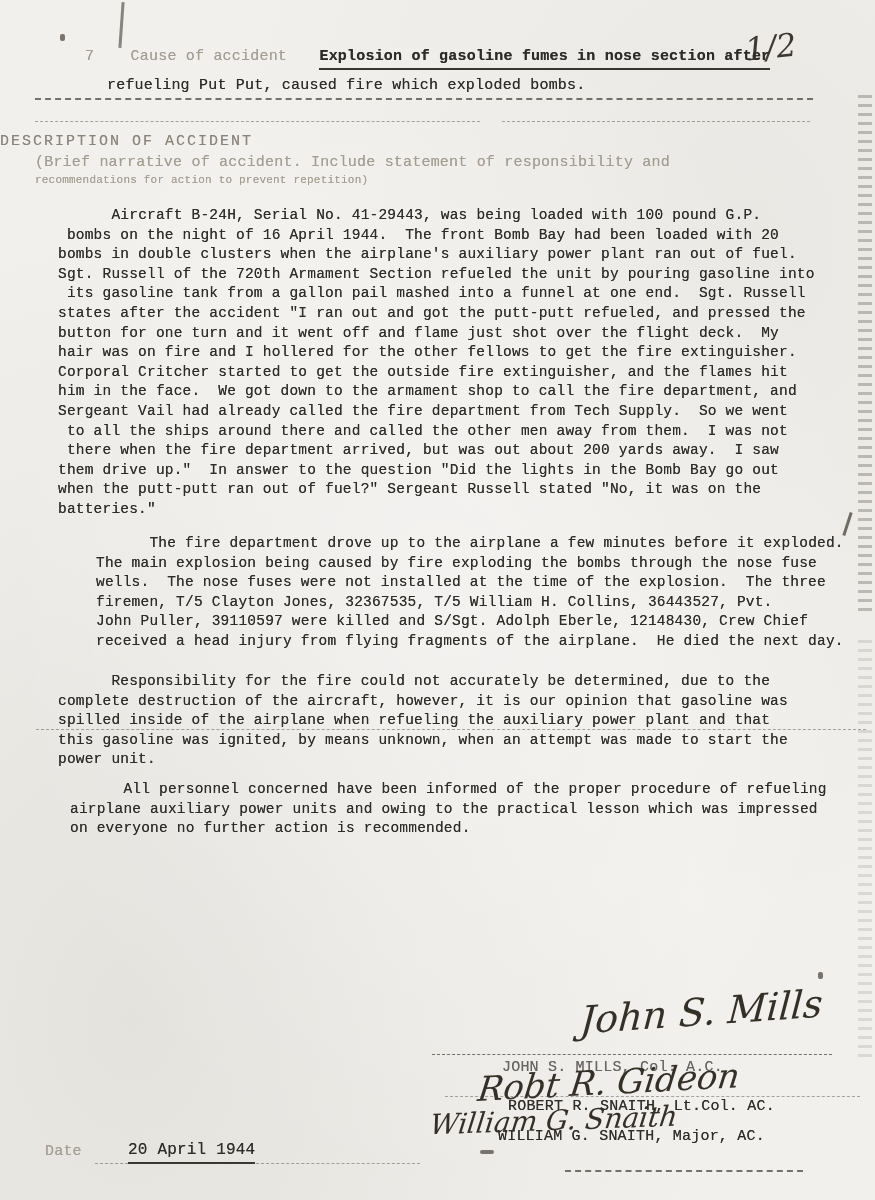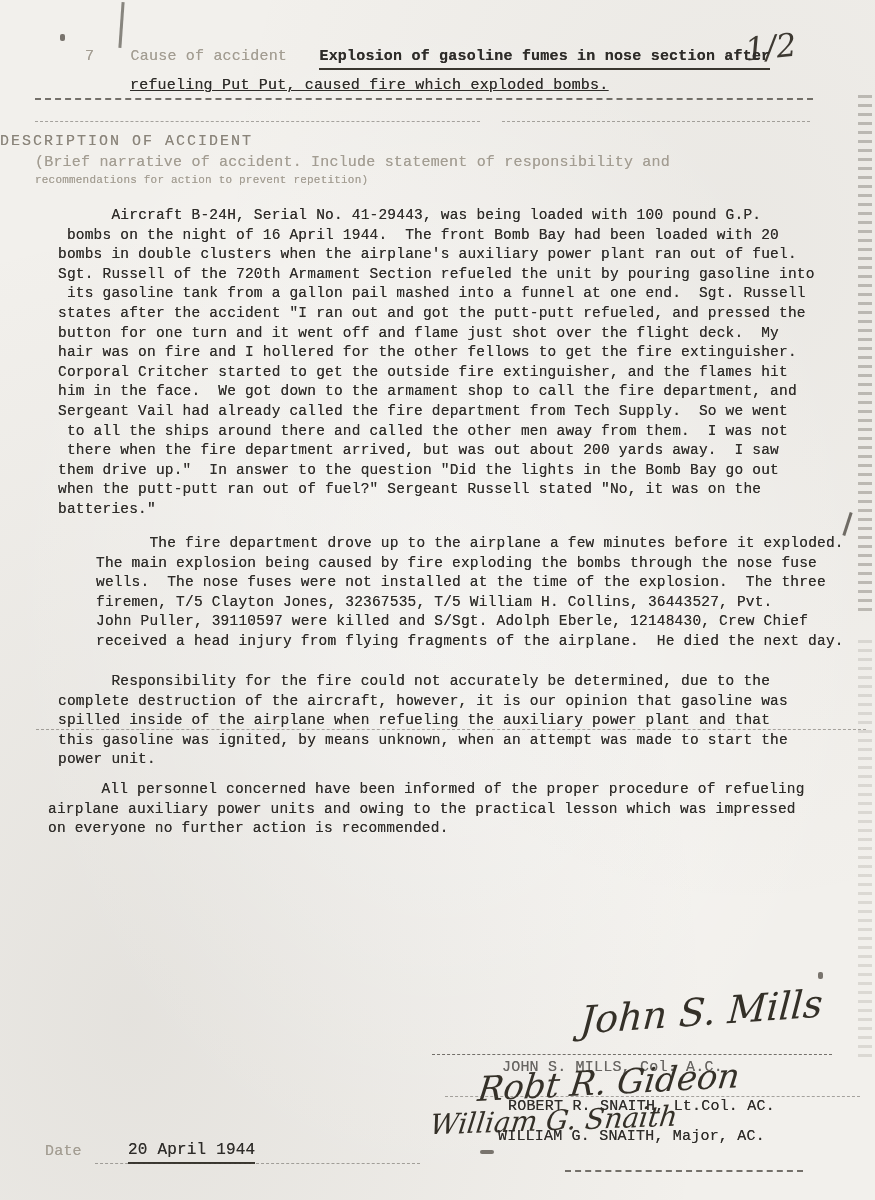--- a/index.html
+++ b/index.html
@@ -41,21 +41,21 @@
 
   <div class="abs script" style="left:745px; top:28px; font-size:32px; transform:rotate(-6deg); color:#3d3932;">1/2</div>
 
   <div class="abs tw cause-row" style="left:85px; top:48px;">
     <span class="faint">7</span>
     <span style="display:inline-block;width:18px;"></span>
     <span class="faint">Cause of accident</span>
     <span style="display:inline-block;width:14px;"></span>
     <span class="underline-dark" style="font-weight:bold;">Explosion of gasoline fumes in nose section after</span>
   </div>
-  <div class="abs tw cause-row" style="left:130px; top:77px;text-decoration:underline;">
+  <div class="abs tw cause-row" style="left:107px; top:77px;">
     <span>refueling Put Put, caused fire which exploded bombs.</span>
   </div>
   <div class="rule" style="left:35px; top:98px; width:778px;"></div>
   <div class="rule thin faintr" style="left:35px; top:121px; width:445px;"></div>
   <div class="rule thin faintr" style="left:502px; top:121px; width:308px;"></div>
 
   <div class="abs tw midfaint" style="left:0; right:40px; top:133px; text-align:left; font-size:15px; letter-spacing:2px;">DESCRIPTION OF ACCIDENT</div>
   <div class="abs tw faint" style="left:35px; top:154px; font-size:15px;">(Brief narrative of accident.  Include statement of responsibility and</div>
   <div class="abs tw faint" style="left:35px; top:174px; font-size:11px;">recommendations for action to prevent repetition)</div>
 
@@ -79,21 +79,21 @@
 The main explosion being caused by fire exploding the bombs through the nose fuse
 wells.  The nose fuses were not installed at the time of the explosion.  The three
 firemen, T/5 Clayton Jones, 32367535, T/5 William H. Collins, 36443527, Pvt.
 John Puller, 39110597 were killed and S/Sgt. Adolph Eberle, 12148430, Crew Chief
 received a head injury from flying fragments of the airplane.  He died the next day.</div>
   <div class="abs tw para" style="left:58px; top:672px;">      Responsibility for the fire could not accurately be determined, due to the
 complete destruction of the aircraft, however, it is our opinion that gasoline was
 spilled inside of the airplane when refueling the auxiliary power plant and that
 this gasoline was ignited, by means unknown, when an attempt was made to start the
 power unit.</div>
-  <div class="abs tw para" style="left:48px; top:780px;">      All personnel concerned have been informed of the proper procedure of refueling
+  <div class="abs tw para" style="left:70px; top:780px;">      All personnel concerned have been informed of the proper procedure of refueling
 airplane auxiliary power units and owing to the practical lesson which was impressed
 on everyone no further action is recommended.</div>
 
   <div class="rule thin faintr" style="left:36px; top:729px; width:830px;"></div>
 
   <div class="ink" style="left:846px; top:512px; width:3px; height:24px; transform:rotate(18deg); opacity:0.8;"></div>
   <div class="speck" style="left:818px; top:972px;"></div>
 
   <div class="abs script" style="left:580px; top:990px; font-size:38px; transform:rotate(-4deg) skewX(-8deg);">John S. Mills</div>
   <div class="rule thin" style="left:432px; top:1054px; width:400px;"></div>

